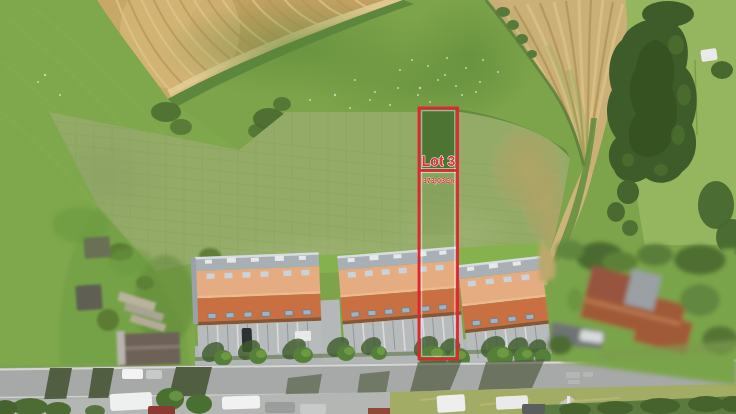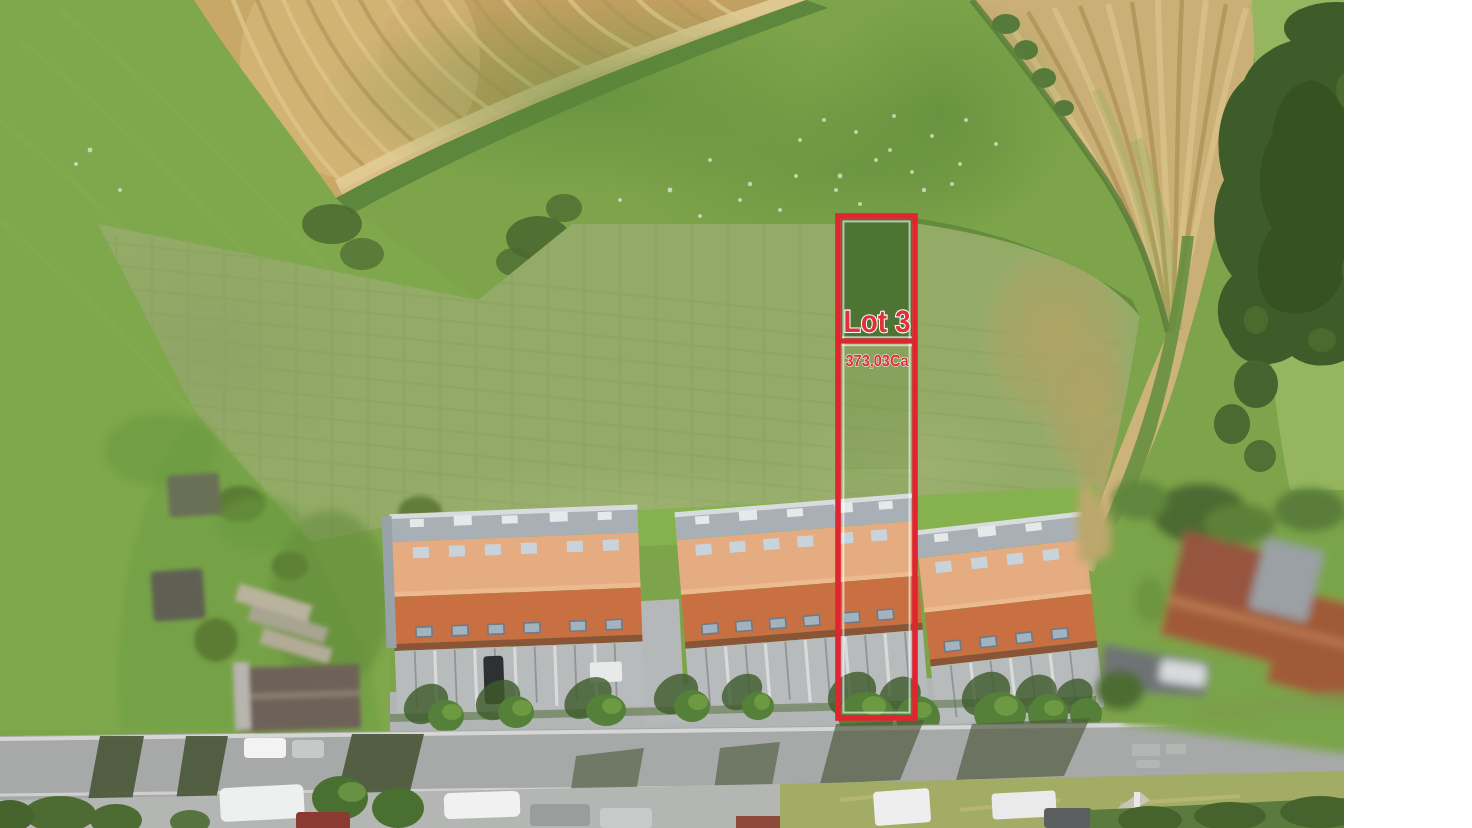--- a/index.html
+++ b/index.html
@@ -1,16 +1,16 @@
 <!DOCTYPE html>
 <html><head>
 <meta charset="utf-8">
 <style>
 html,body{margin:0;padding:0}
-#c{position:relative;width:672px;height:414px;overflow:hidden;background:#7CA24C;font-family:"Liberation Sans",sans-serif}
+#c{position:relative;width:736px;height:414px;overflow:hidden;background:#7CA24C;font-family:"Liberation Sans",sans-serif}
 svg{display:block}
 </style>
 </head>
 <body>
 <div id="c">
 <svg width="736" height="414" viewBox="0 0 736 414">
 <defs>
 <filter id="b1" x="-30%" y="-30%" width="160%" height="160%">
           <feGaussianBlur stdDeviation="1.1"></feGaussianBlur>
         </filter>

